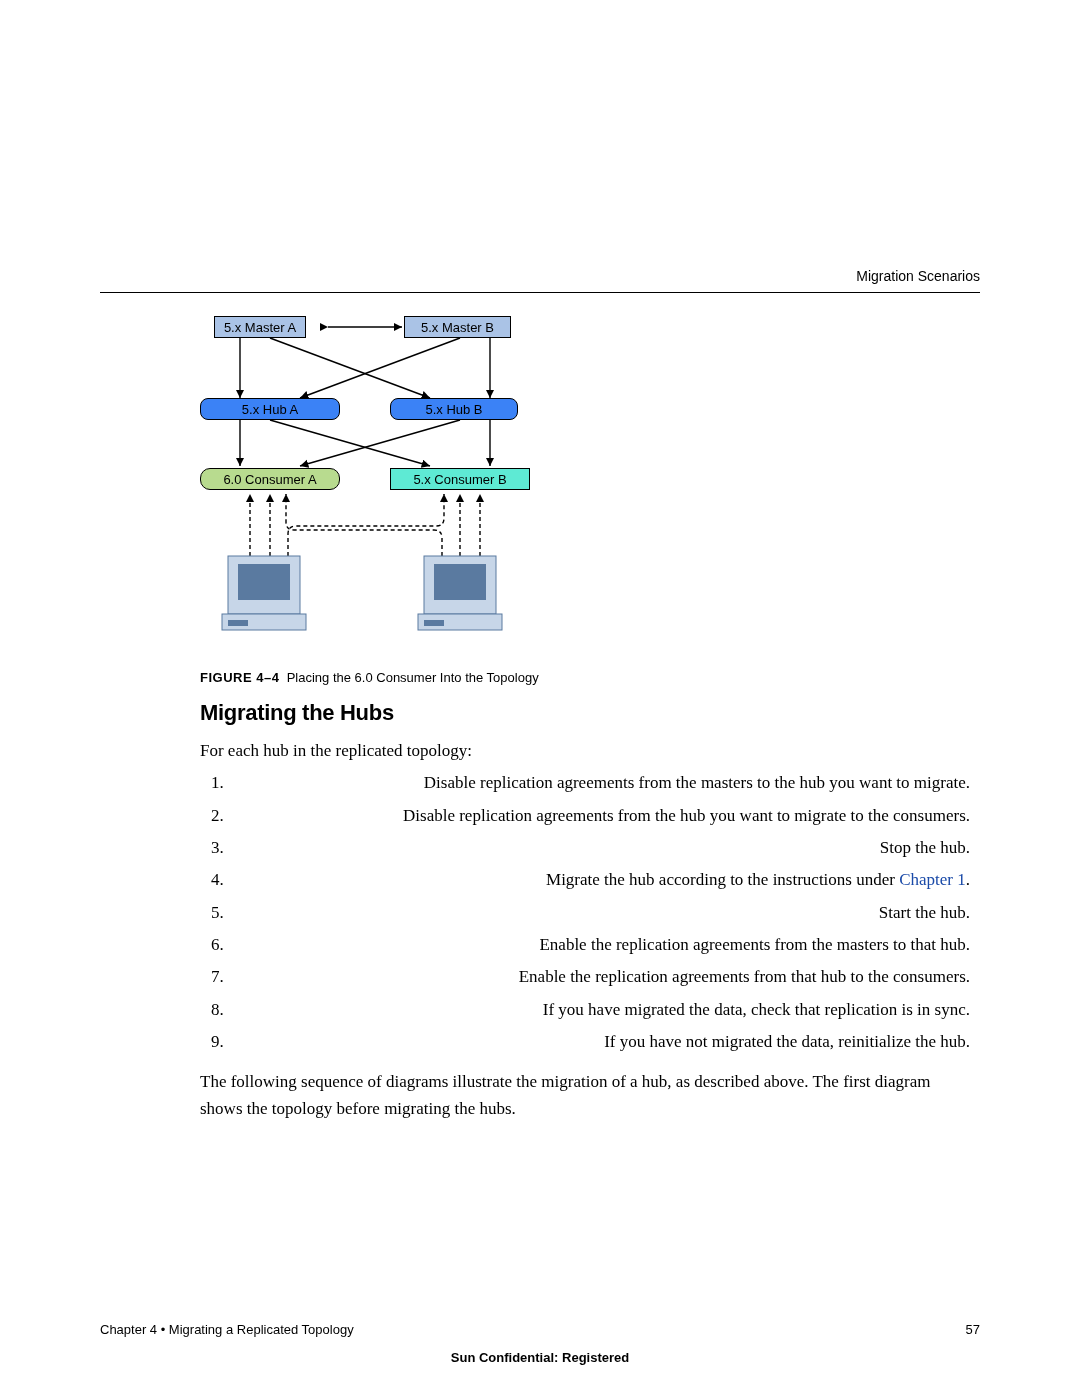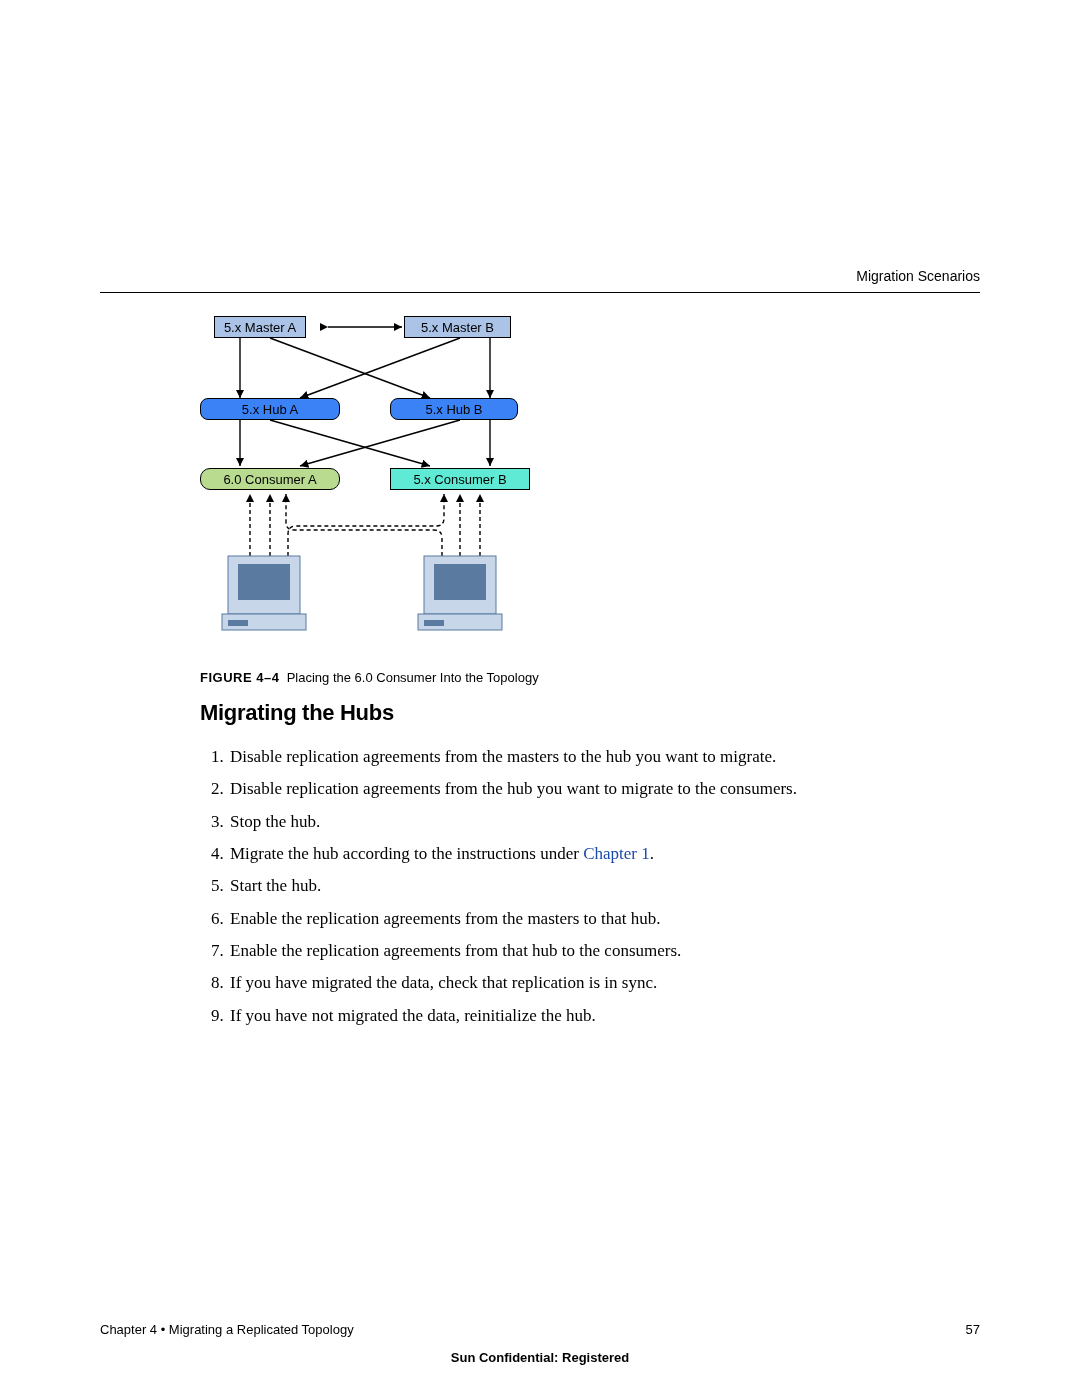--- a/index.html
+++ b/index.html
@@ -70,20 +70,21 @@
     left: 200px;
     top: 738px;
     width: 770px;
     font-size: 17px;
     line-height: 1.55;
     font-family: "Minion Pro", "Times New Roman", Georgia, serif;
   }
   ol.steps {
     margin: 6px 0 0 0;
     padding-left: 28px;
+    text-align: right;
   }
   ol.steps li { padding-left: 2px; margin-bottom: 6px; }
   a.link { color: #1a4aa8; text-decoration: none; }
   .after-list { margin-top: 14px; }
   .footer-left {
     position: absolute;
     left: 100px;
     bottom: 60px;
     font-family: Arial, Helvetica, sans-serif;
     font-size: 13px;
@@ -161,28 +162,30 @@
   <div class="box cons-blue" style="left:190px;top:152px;width:140px;">5.x Consumer B</div>
 </div>
 
 <div class="caption">
   <b>FIGURE 4–4</b>&nbsp;&nbsp;<span>Placing the 6.0 Consumer Into the Topology</span>
 </div>
 
 <h2 class="section">Migrating the Hubs</h2>
 
 <div class="body">
+  <div>For each hub in the replicated topology:</div>
   <ol class="steps">
     <li>Disable replication agreements from the masters to the hub you want to migrate.</li>
     <li>Disable replication agreements from the hub you want to migrate to the consumers.</li>
     <li>Stop the hub.</li>
     <li><span>Migrate the hub according to the instructions under </span><a href="#" class="link">Chapter 1</a>.</li>
     <li>Start the hub.</li>
     <li>Enable the replication agreements from the masters to that hub.</li>
     <li>Enable the replication agreements from that hub to the consumers.</li>
     <li>If you have migrated the data, check that replication is in sync.</li>
     <li>If you have not migrated the data, reinitialize the hub.</li>
   </ol>
+  <div class="after-list">The following sequence of diagrams illustrate the migration of a hub, as described above. The first diagram shows the topology before migrating the hubs.</div>
 </div>
 
 <div class="footer-left">Chapter 4 • Migrating a Replicated Topology</div>
 <div class="footer-right">57</div>
 <div class="footer-center">Sun Confidential: Registered</div>
 
 </body></html>

